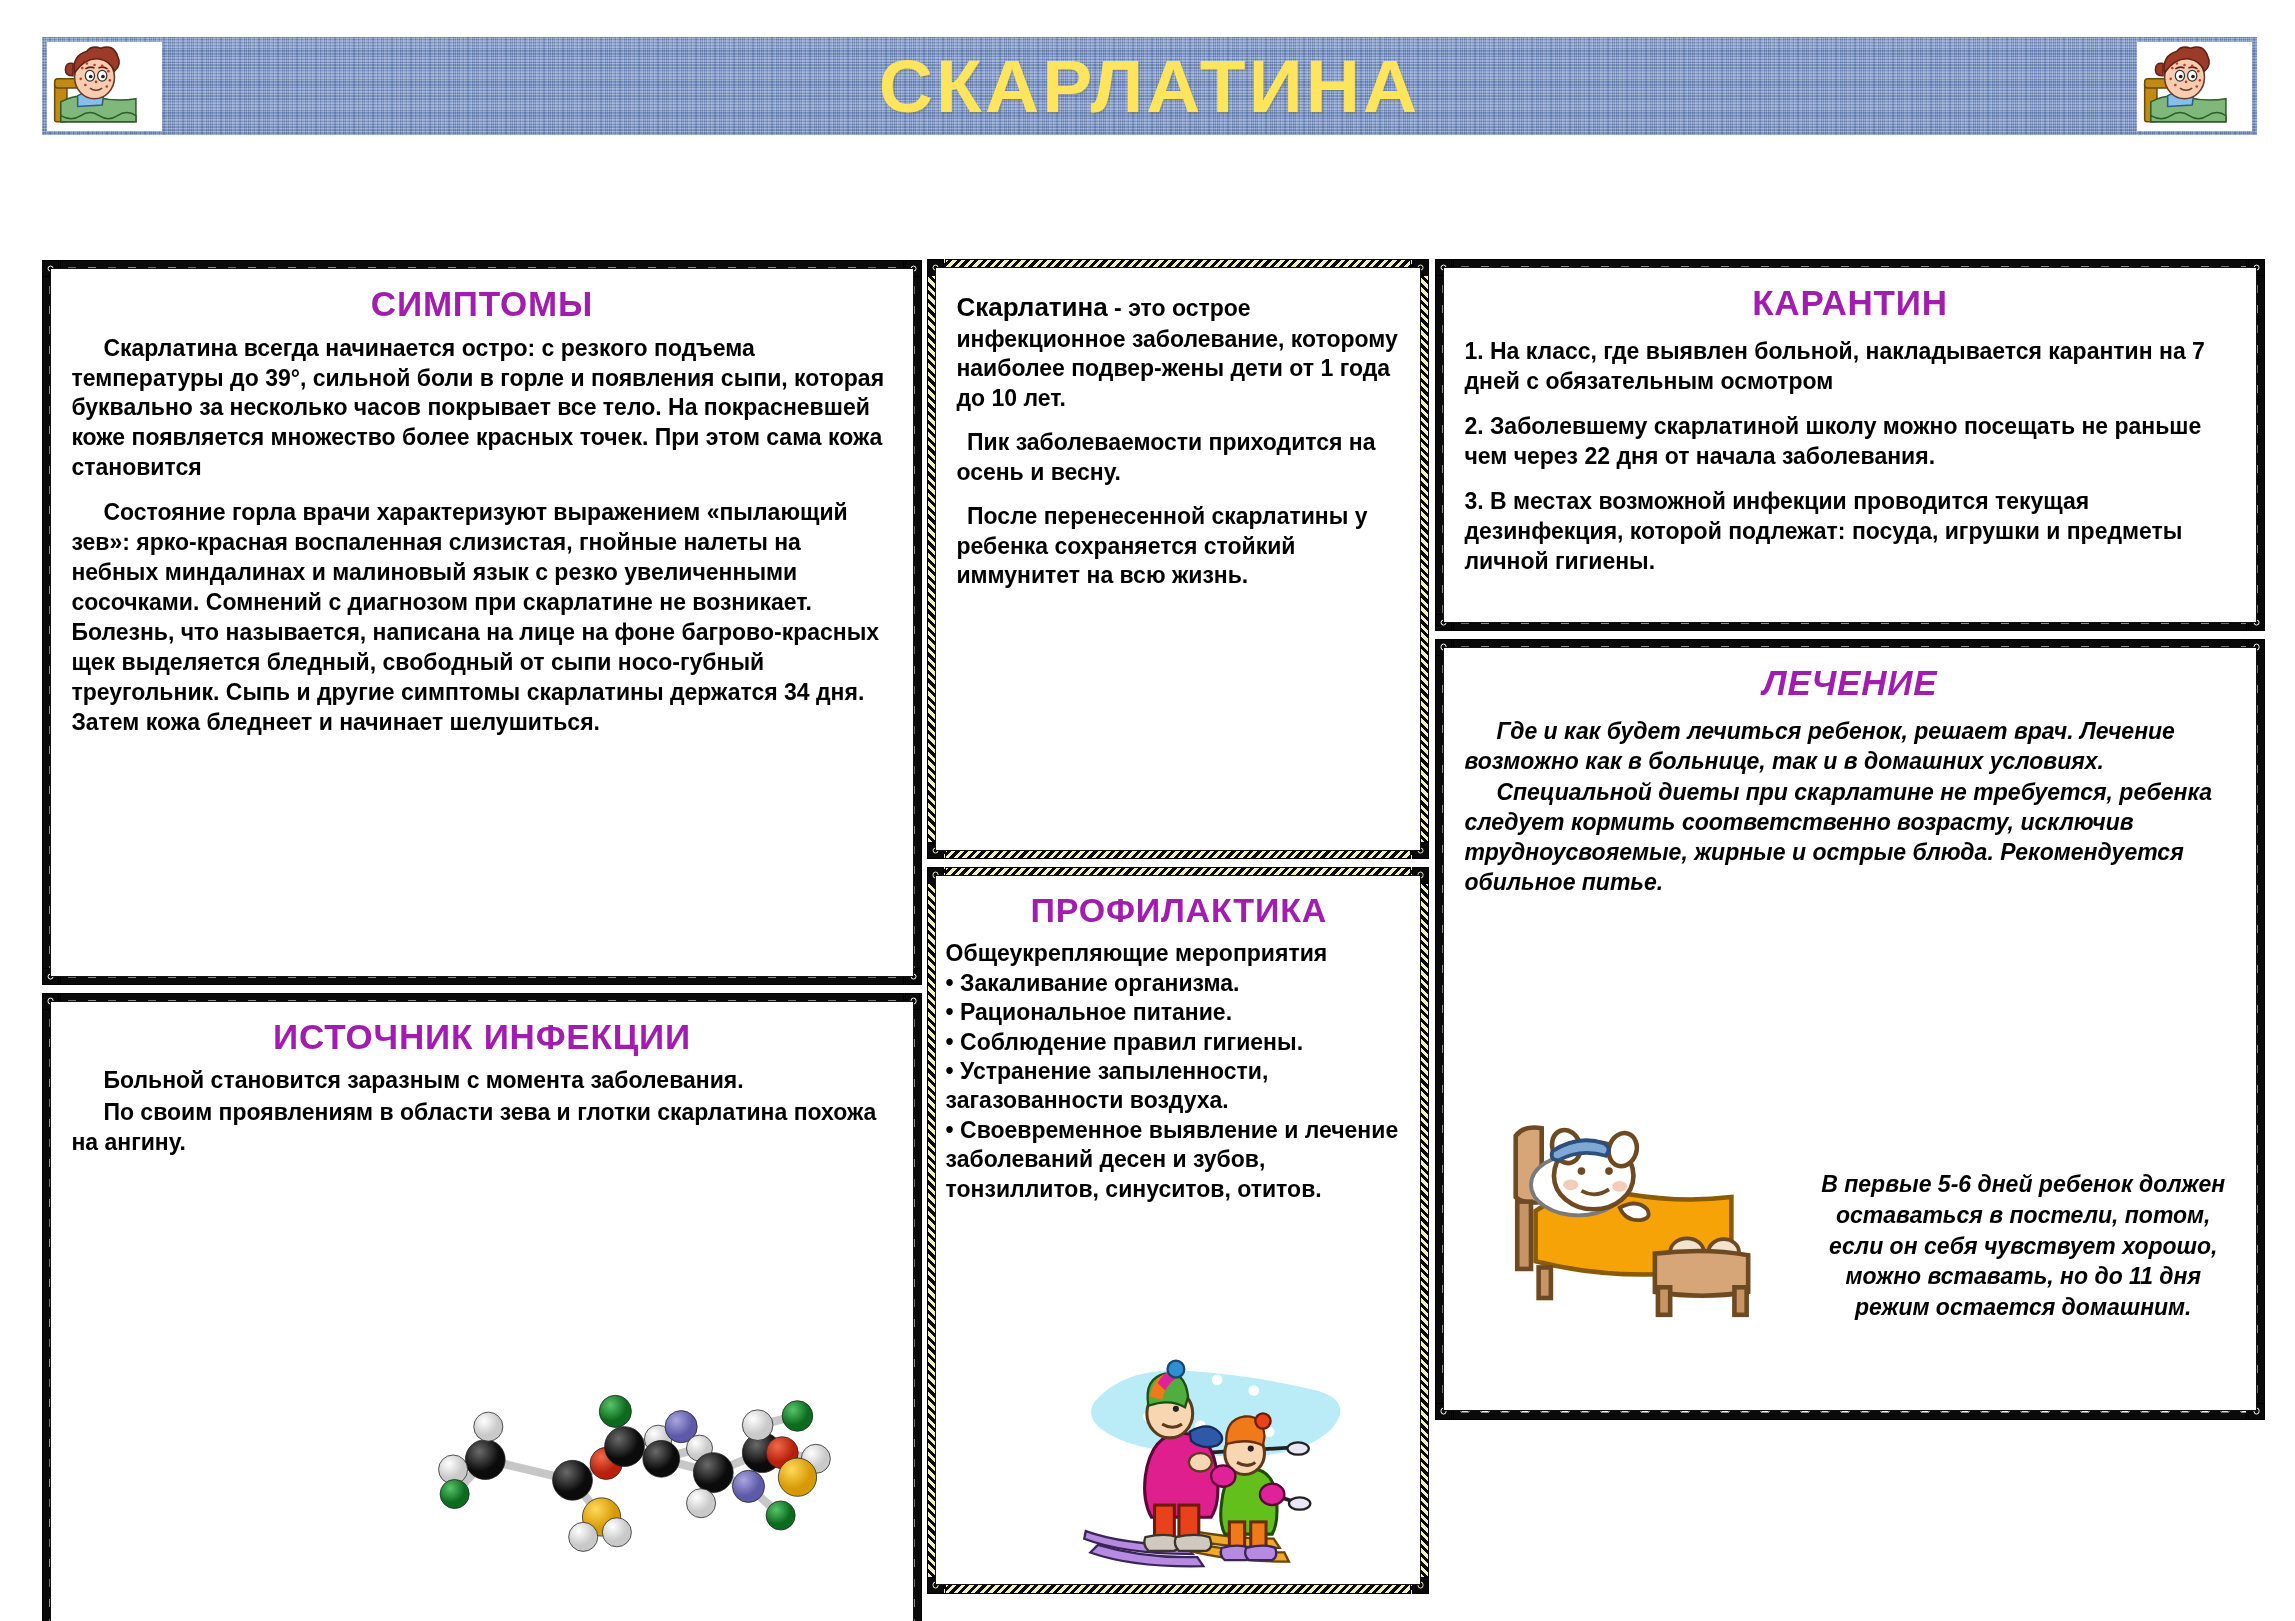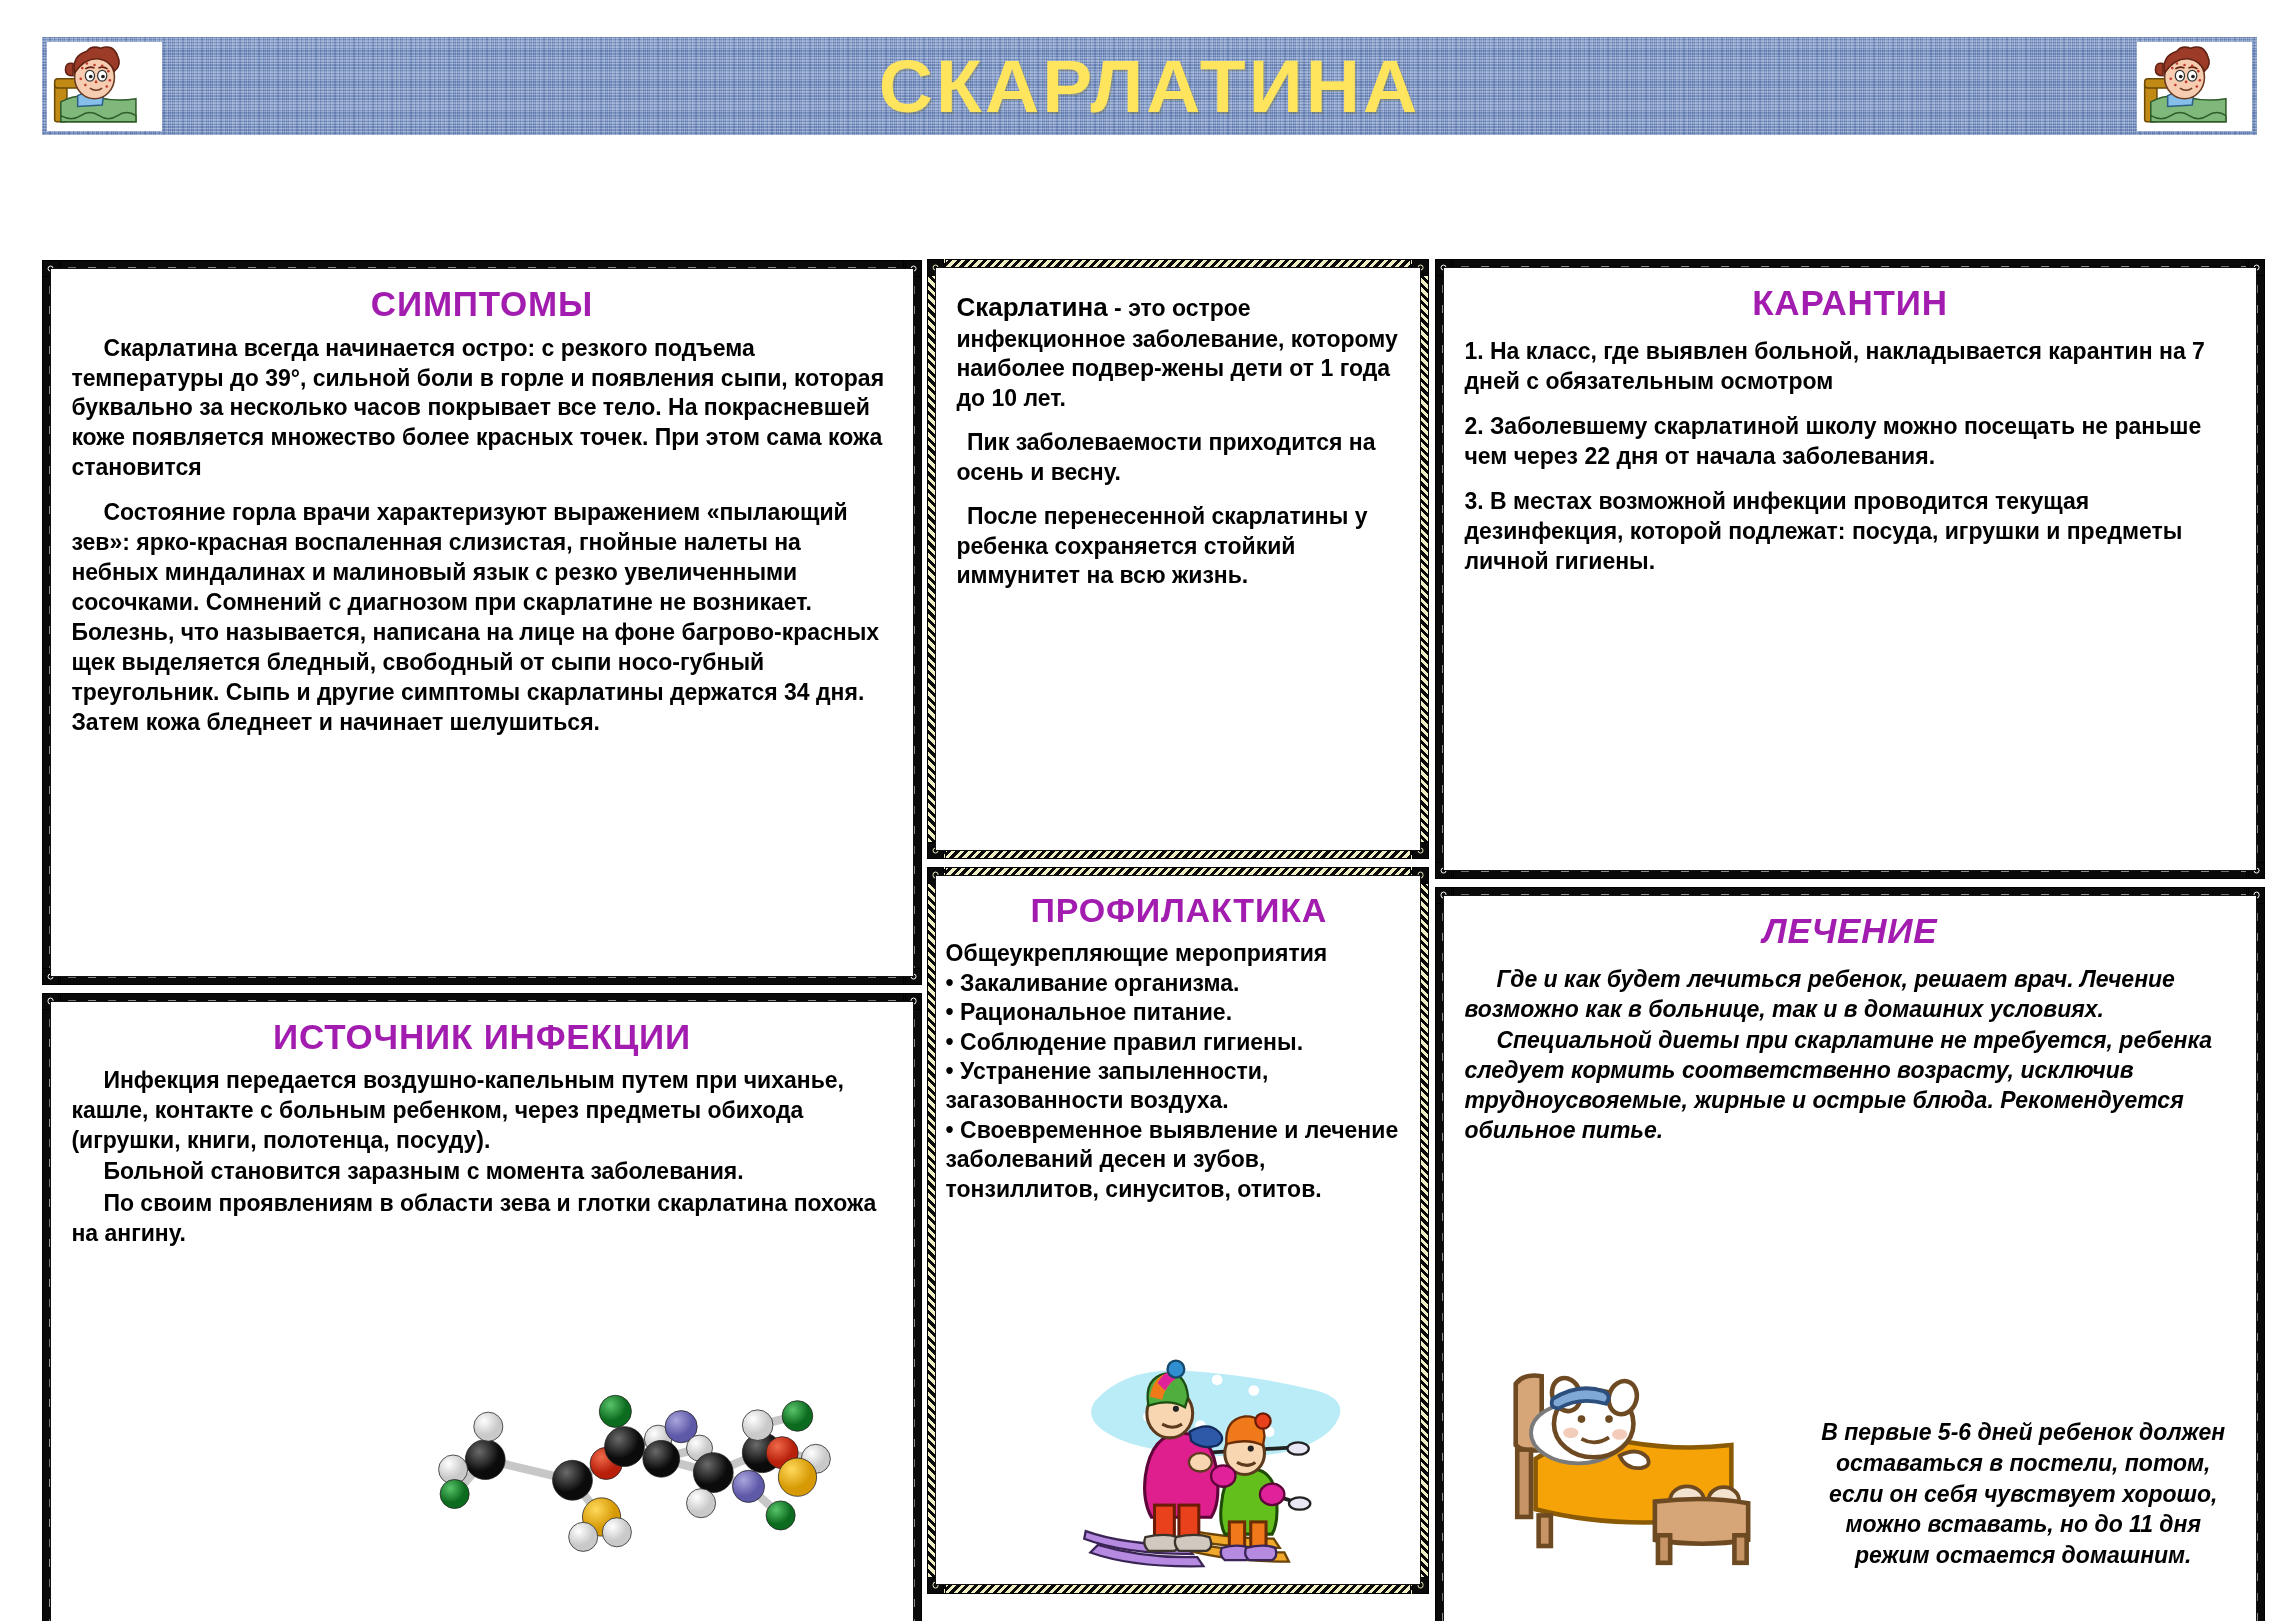--- a/index.html
+++ b/index.html
@@ -260,21 +260,20 @@
     <span class="braid braid-h braid-bot"></span>
     <span class="braid braid-v braid-left"></span>
     <span class="braid braid-v braid-right"></span>
     <span class="corner c-tl"></span>
     <span class="corner c-tr"></span>
     <span class="corner c-bl"></span>
     <span class="corner c-br"></span>
     <div class="box-inner">
       <div class="box-body">
         <div class="sect-title wide">ИСТОЧНИК ИНФЕКЦИИ</div>
-        <p class="body indent">Инфекция передается воздушно-капельным путем при чиханье, кашле, контакте с больным ребенком, через предметы обихода (игрушки, книги, полотенца, посуду).</p>
         <p class="body indent">Больной становится заразным с момента заболевания.</p>
         <p class="body indent">По своим проявлениям в области зева и глотки скарлатина похожа на ангину.</p>
       </div>
 
       <svg class="molecule" viewBox="0 0 690 330">
         <defs>
           <radialGradient id="gBlk" cx="35%" cy="30%">
               <stop offset="0%" stop-color="#6a6a6a"></stop>
               <stop offset="100%" stop-color="#0b0b0b"></stop>
             </radialGradient>
@@ -450,21 +449,21 @@
         <circle cx="234" cy="142" r="4" fill="#222"></circle>
         <ellipse cx="198" cy="178" rx="16" ry="14" fill="#e0229a" stroke="#5d0538" stroke-width="3"></ellipse>
         <ellipse cx="262" cy="202" rx="16" ry="14" fill="#e0229a" stroke="#5d0538" stroke-width="3"></ellipse>
       </svg>
     </div>
   </div>
 </div>
 
 <div class="col col-right">
 
-  <div class="box cond" style="height:620px;">
+  <div class="box cond" style="height:372px;">
     <span class="braid braid-h braid-top"></span>
     <span class="braid braid-h braid-bot"></span>
     <span class="braid braid-v braid-left"></span>
     <span class="braid braid-v braid-right"></span>
     <span class="corner c-tl"></span>
     <span class="corner c-tr"></span>
     <span class="corner c-bl"></span>
     <span class="corner c-br"></span>
     <div class="box-inner">
       <div class="box-body">

